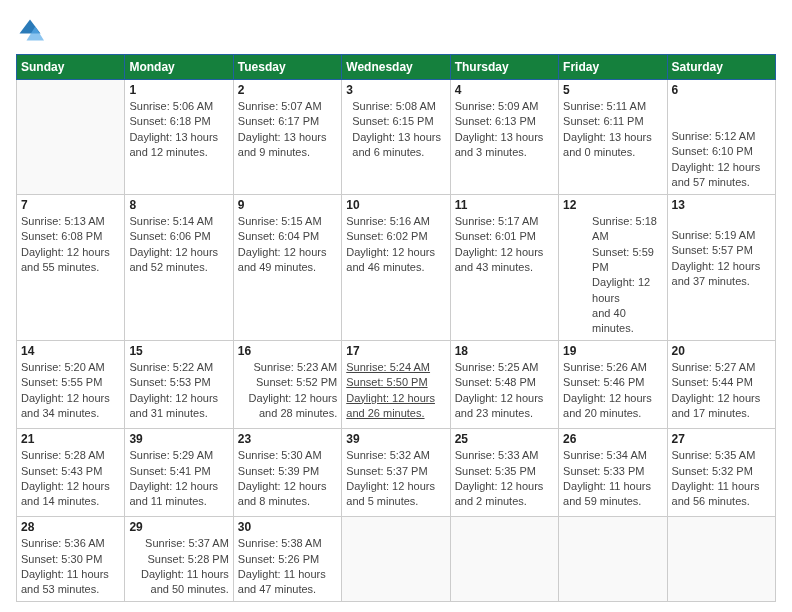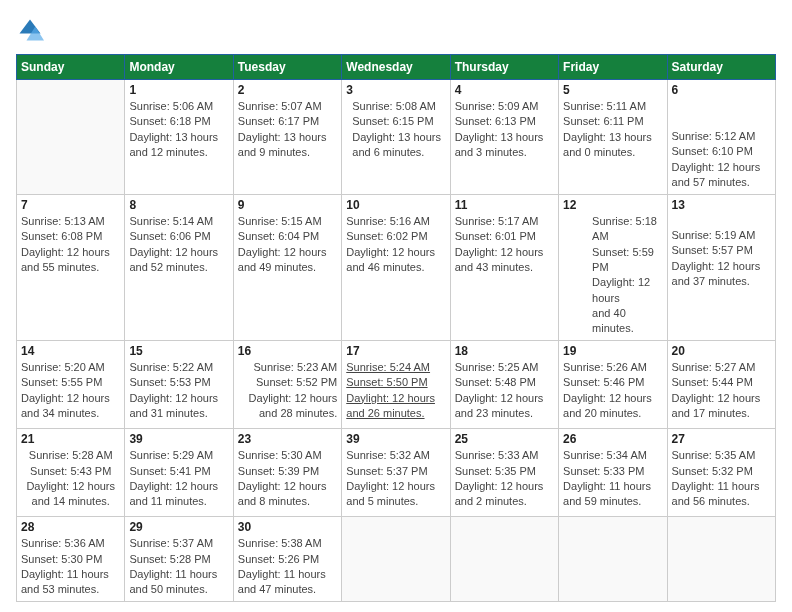--- a/index.html
+++ b/index.html
@@ -279,21 +279,21 @@
             <span class="day-num">20</span>
             <div class="day-info" style="white-space: pre-line;">Sunrise: 5:27 AM
 Sunset: 5:44 PM
 Daylight: 12 hours
 and 17 minutes.</div>
           </td>
         </tr>
         <tr>
           <td>
             <span class="day-num">21</span>
-            <div class="day-info" style="white-space: pre-line; text-align: center;">Sunrise: 5:28 AM
+            <div class="day-info" style="white-space: pre-line;">Sunrise: 5:28 AM
 Sunset: 5:43 PM
 Daylight: 12 hours
 and 14 minutes.</div>
           </td>
           <td>
             <span class="day-num">39</span>
             <div class="day-info" style="white-space: pre-line;">Sunrise: 5:29 AM
 Sunset: 5:41 PM
 Daylight: 12 hours
 and 11 minutes.</div>
@@ -337,21 +337,21 @@
         <tr class="last-row">
           <td>
             <span class="day-num">28</span>
             <div class="day-info" style="white-space: pre-line;">Sunrise: 5:36 AM
 Sunset: 5:30 PM
 Daylight: 11 hours
 and 53 minutes.</div>
           </td>
           <td>
             <span class="day-num">29</span>
-            <div class="day-info" style="white-space: pre-line;">Sunrise: 5:37 AM
+            <div class="day-info" style="white-space: pre-line; text-align: right;">Sunrise: 5:37 AM
 Sunset: 5:28 PM
 Daylight: 11 hours
 and 50 minutes.</div>
           </td>
           <td>
             <span class="day-num">30</span>
             <div class="day-info" style="white-space: pre-line;">Sunrise: 5:38 AM
 Sunset: 5:26 PM
 Daylight: 11 hours
 and 47 minutes.</div>

